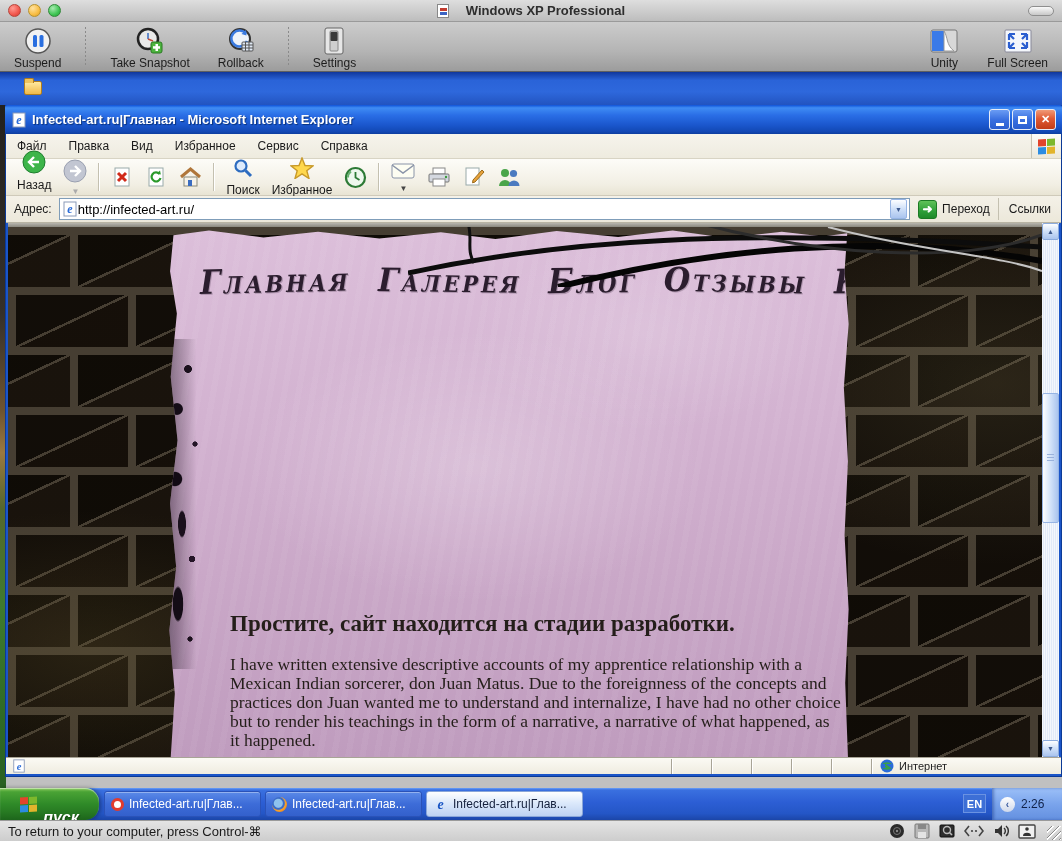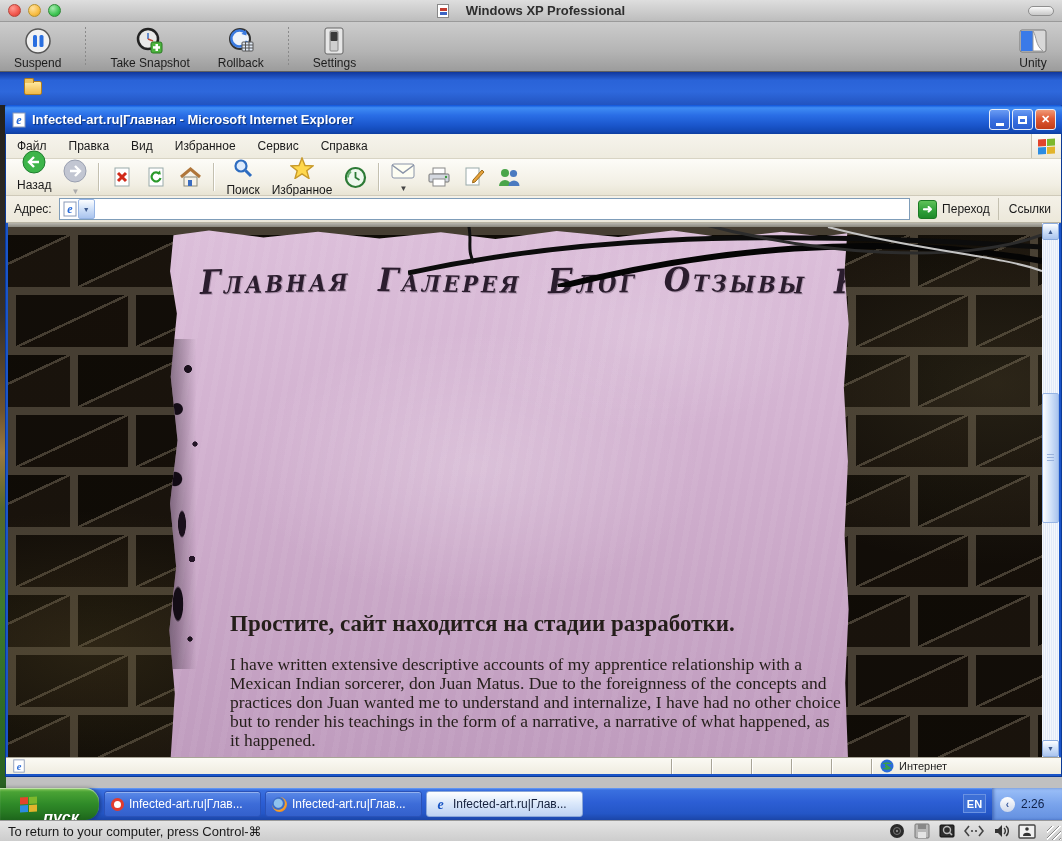--- a/index.html
+++ b/index.html
@@ -274,20 +274,32 @@
     <div class="vm-btn">
       <span class="vm-ico">
         <svg width="28" height="24" viewBox="0 0 28 24">
             <rect x="1" y="1" width="26" height="22" rx="2" fill="#d8d8d8" stroke="#777"></rect>
             <rect x="2" y="2" width="12" height="20" fill="#3a7ae8"></rect>
             <path d="M14 2 L14 22 L24 22 C16 16 18 8 14 2 Z" fill="#fff" stroke="#999"></path>
           </svg>
       </span>
       <span class="vm-label">Unity</span>
     </div>
+    <div class="vm-btn">
+      <span class="vm-ico">
+        <svg width="28" height="24" viewBox="0 0 28 24">
+            <rect x="1" y="1" width="26" height="22" rx="1" fill="#f4f7fc" stroke="#889"></rect>
+            <path d="M5 5 l6 0 M5 5 l0 6 M5 5 l5 5" stroke="#2a5ed0" stroke-width="2.2"></path>
+            <path d="M23 5 l-6 0 M23 5 l0 6 M23 5 l-5 5" stroke="#2a5ed0" stroke-width="2.2"></path>
+            <path d="M5 19 l6 0 M5 19 l0-6 M5 19 l5-5" stroke="#2a5ed0" stroke-width="2.2"></path>
+            <path d="M23 19 l-6 0 M23 19 l0-6 M23 19 l-5-5" stroke="#2a5ed0" stroke-width="2.2"></path>
+          </svg>
+      </span>
+      <span class="vm-label">Full Screen</span>
+    </div>
   </div>
 
   <div class="behind-titlebar">
     <span class="folder-icon"></span>
   </div>
   <div class="desktop-sliver"></div>
 
   <div class="ie-window">
 
     <div class="ie-titlebar">
@@ -417,20 +429,21 @@
       </span>
     </div>
 
     <div class="ie-addressbar">
       <span class="addr-label">Адрес:</span>
       <span class="addr-box">
         <svg width="16" height="16" viewBox="0 0 16 16">
             <rect x="2" y="1" width="12" height="14" fill="#fff" stroke="#8a9ab8"></rect>
             <text x="8" y="12" text-anchor="middle" font-family="Liberation Serif,serif" font-style="italic" font-weight="bold" font-size="12" fill="#2a6cd8">e</text>
           </svg>
+        <input type="text" value="http://infected-art.ru/" style="">
         <span class="addr-drop">▼</span>
       </span>
       <span class="go-btn">
         <span class="go-ico">➜</span>
         <span>Переход</span>
       </span>
       <span class="links-btn">Ссылки</span>
     </div>
 
     <div class="ie-content">

